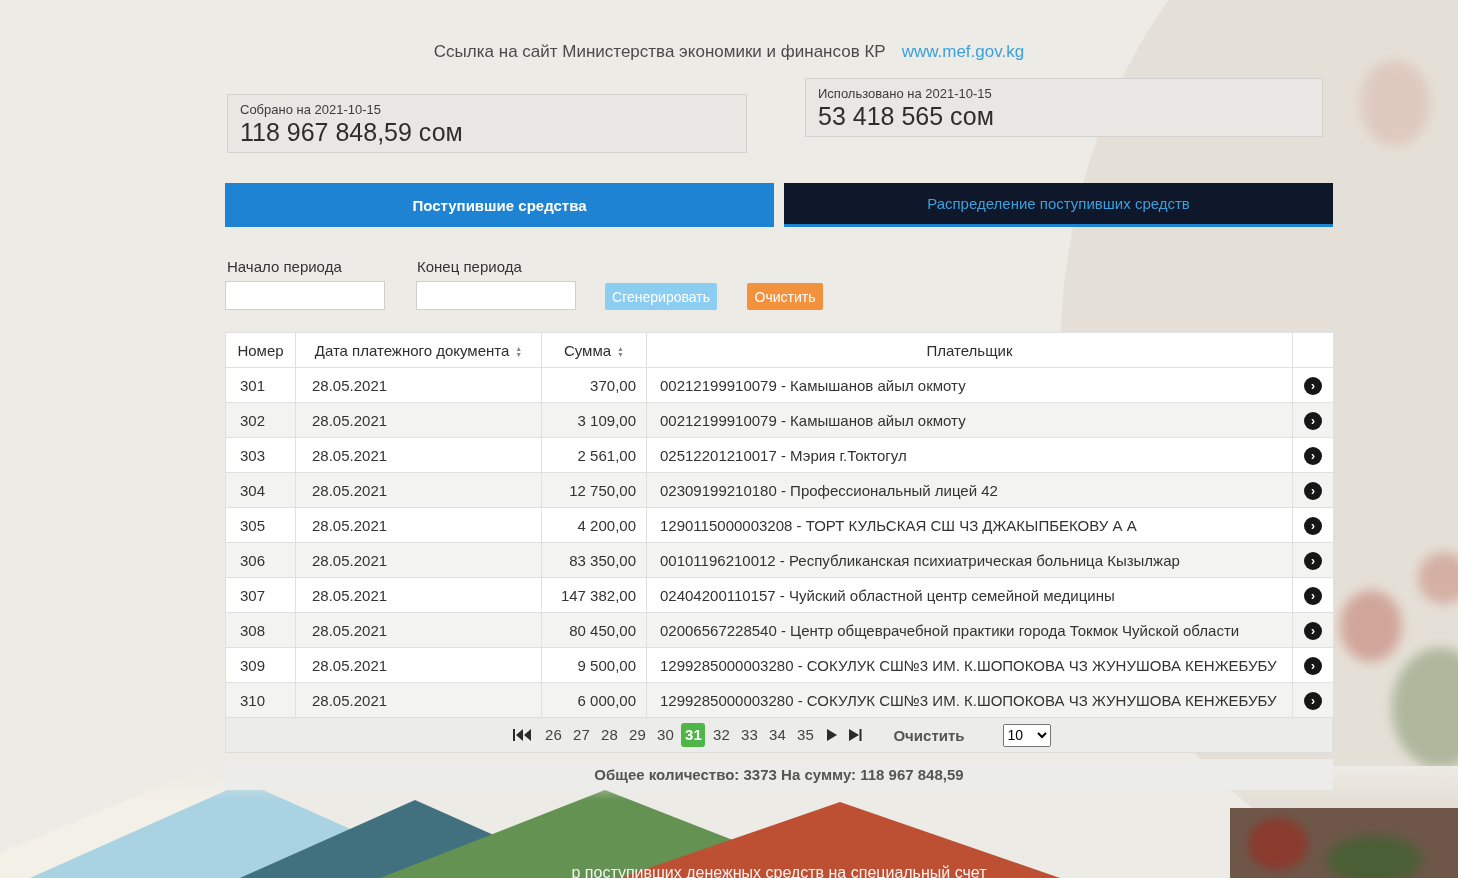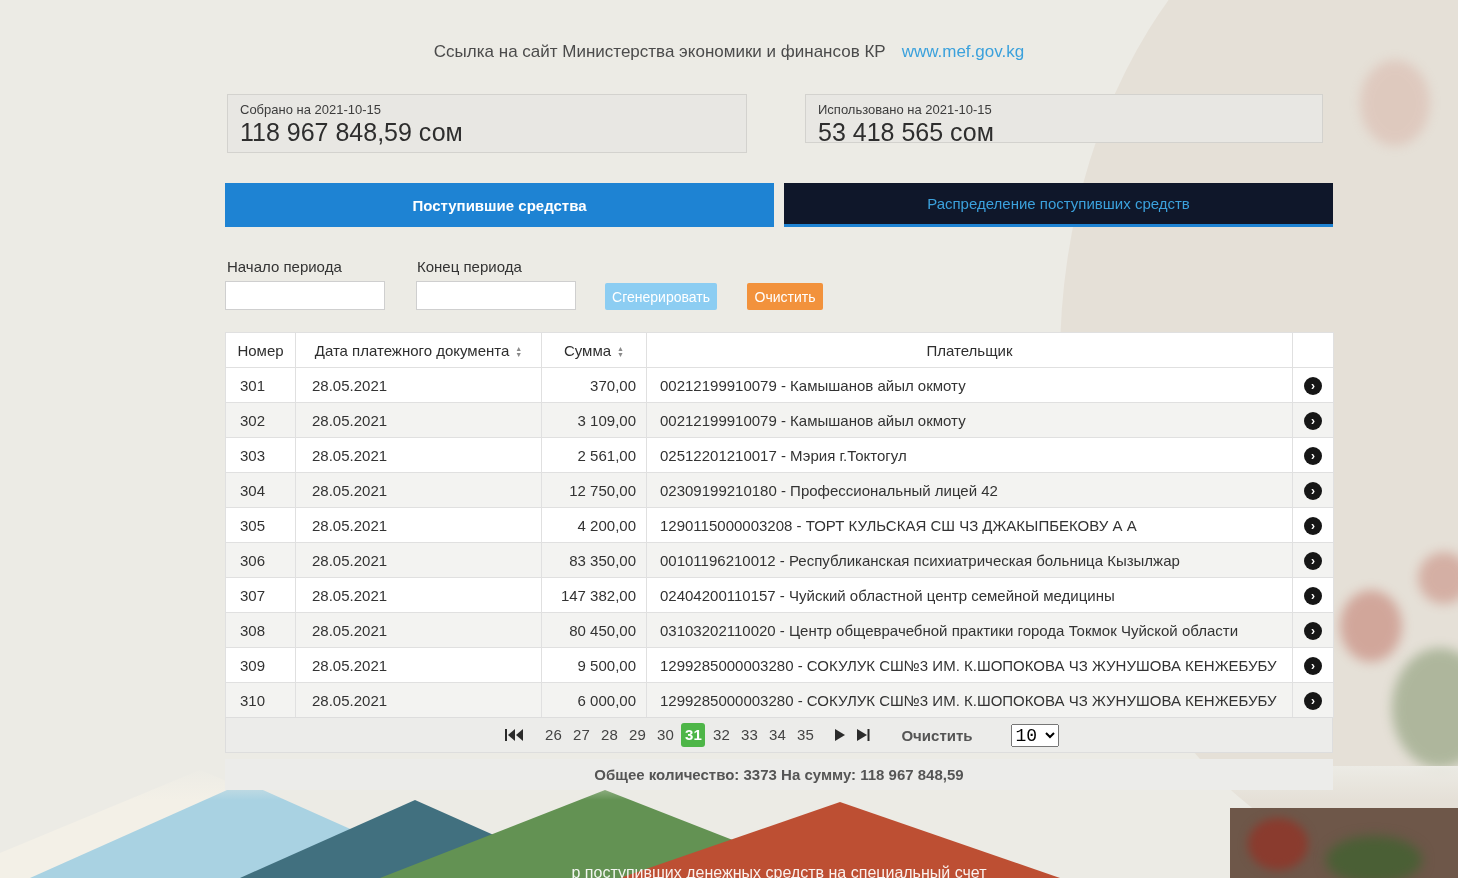--- a/index.html
+++ b/index.html
@@ -28,21 +28,21 @@
   .strip-fade { position:absolute; left:0; top:0; width:100%; height:34px; background:linear-gradient(#ecebe5, rgba(236,235,229,0)); }
 
   
   .content { position:absolute; inset:0; z-index:2; }
 
   .top-link { position:absolute; top:42px; left:0; width:100%; display:flex; justify-content:center; gap:16px; font-size:17px; color:#4b4b4b; }
   .top-link a { color:#3ba1dc; text-decoration:none; cursor:pointer; }
 
   .summary-box { position:absolute; background:#e8e7e3; border:1px solid #d3d2ce; padding:7px 12px 0; }
   .box-collected { left:227px; top:94px; width:520px; height:59px; }
-  .box-used { left:805px; top:94px; width:518px; height:49px; }
+  .box-used { left:805px; top:78px; width:518px; height:59px; }
   .summary-label { font-size:13px; color:#3c3c3c; }
   .summary-value { font-size:25px; color:#2e2e2e; margin-top:1px; }
 
   .tabs { position:absolute; left:225px; top:183px; width:1108px; height:44px; display:flex; gap:10px; }
   .tab { flex:1; display:flex; align-items:center; justify-content:center; font-size:15px; cursor:pointer; }
   .tab.active { background:#1e83d3; color:#fff; font-weight:bold; }
   .tab.inactive { background:#0f172a; color:#3ba1dc; border-bottom:3px solid #1e83d3; }
 
   .filter-label { position:absolute; font-size:15px; color:#333; }
   .lbl-start { left:227px; top:258px; }
@@ -62,25 +62,25 @@
   td.cell-date { padding-left:16px; }
   td.cell-amount { text-align:right; padding-right:10px; }
   td.cell-payer { padding-left:13px; }
   td.cell-arrow { text-align:center; }
   .arrow-btn { display:inline-flex; width:18px; height:18px; border-radius:50%; background:#161616; color:#fff; align-items:center; justify-content:center; font-size:12px; font-weight:bold; cursor:pointer; line-height:1; }
   .sort { display:inline-flex; flex-direction:column; vertical-align:middle; margin-left:6px; color:#8a8a8a; font-size:7px; line-height:6px; }
 
   .pagination { position:absolute; left:225px; top:717px; width:1108px; height:36px; background:#ececea; border:1px solid #ddd; display:flex; align-items:center; justify-content:center; font-size:15px; color:#444; }
   .nav-icon { display:inline-flex; align-items:center; margin:0 5px; cursor:pointer; }
   .nav-icon svg { display:block; }
-  .pages { display:inline-flex; gap:4px; margin:0 12px; align-items:center; }
+  .pages { display:inline-flex; gap:4px; margin:0 4px; align-items:center; }
   .page-num { min-width:24px; height:24px; line-height:24px; text-align:center; cursor:pointer; color:#444; }
   .page-num.active { background:#4eb648; color:#fff; border-radius:3px; font-weight:bold; }
   .show-label { margin-left:26px; font-weight:bold; color:#555; }
-  .page-size { margin-left:38px; width:48px; height:23px; font-size:18px; font-family:Liberation Mono, monospace; }
+  .page-size { margin-left:38px; width:48px; height:23px; font-size:14px; font-family:Liberation Sans, sans-serif; }
 
   .totals { position:absolute; left:225px; top:759px; width:1108px; height:31px; background:#ececea; display:flex; align-items:center; justify-content:center; font-weight:bold; color:#555; font-size:15px; }
 
   .footer-caption { position:absolute; top:864px; left:0; width:100%; text-align:center; color:rgba(255,255,255,.92); font-size:16px; padding-left:100px; z-index:2; }
 </style>
 </head>
 <body>
 
 <div class="page">
 
@@ -206,21 +206,21 @@
             <td class="cell-number">307</td>
             <td class="cell-date">28.05.2021</td>
             <td class="cell-amount">147 382,00</td>
             <td class="cell-payer">02404200110157 - Чуйский областной центр семейной медицины</td>
             <td class="cell-arrow"><span class="arrow-btn">›</span></td>
           </tr>
           <tr>
             <td class="cell-number">308</td>
             <td class="cell-date">28.05.2021</td>
             <td class="cell-amount">80 450,00</td>
-            <td class="cell-payer">03103202110020 - Центр общеврачебной практики города Токмок Чуйской области</td>
+            <td class="cell-payer">02006567228540 - Центр общеврачебной практики города Токмок Чуйской области</td>
             <td class="cell-arrow"><span class="arrow-btn">›</span></td>
           </tr>
           <tr>
             <td class="cell-number">309</td>
             <td class="cell-date">28.05.2021</td>
             <td class="cell-amount">9 500,00</td>
             <td class="cell-payer">1299285000003280 - СОКУЛУК СШ№3 ИМ. К.ШОПОКОВА ЧЗ ЖУНУШОВА КЕНЖЕБУБУ</td>
             <td class="cell-arrow"><span class="arrow-btn">›</span></td>
           </tr>
           <tr>

